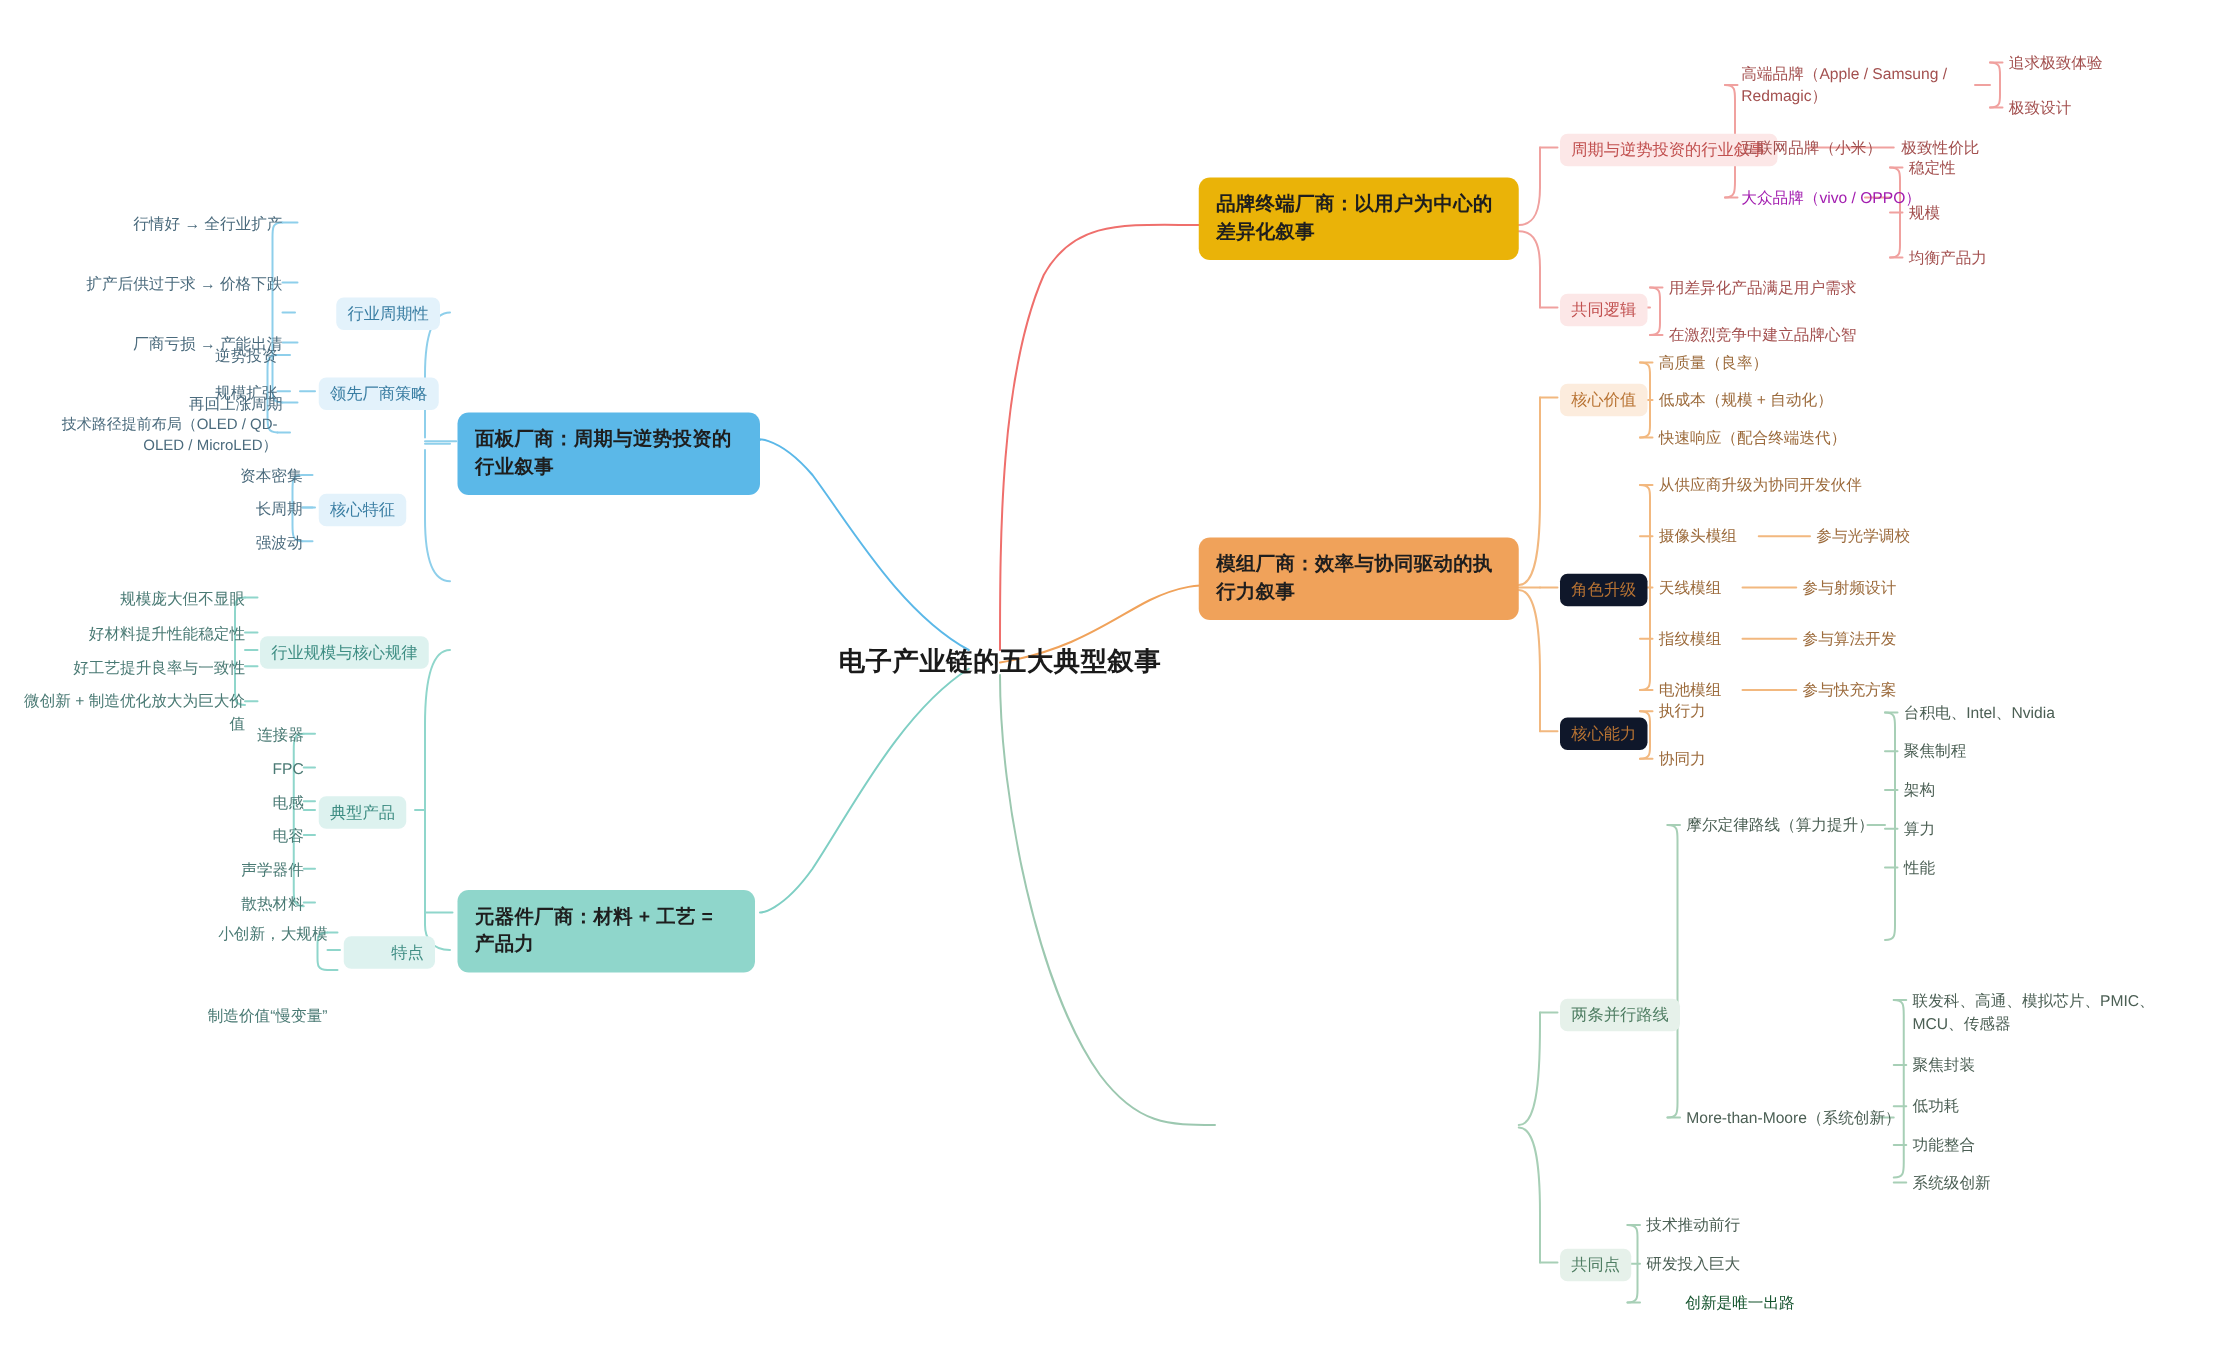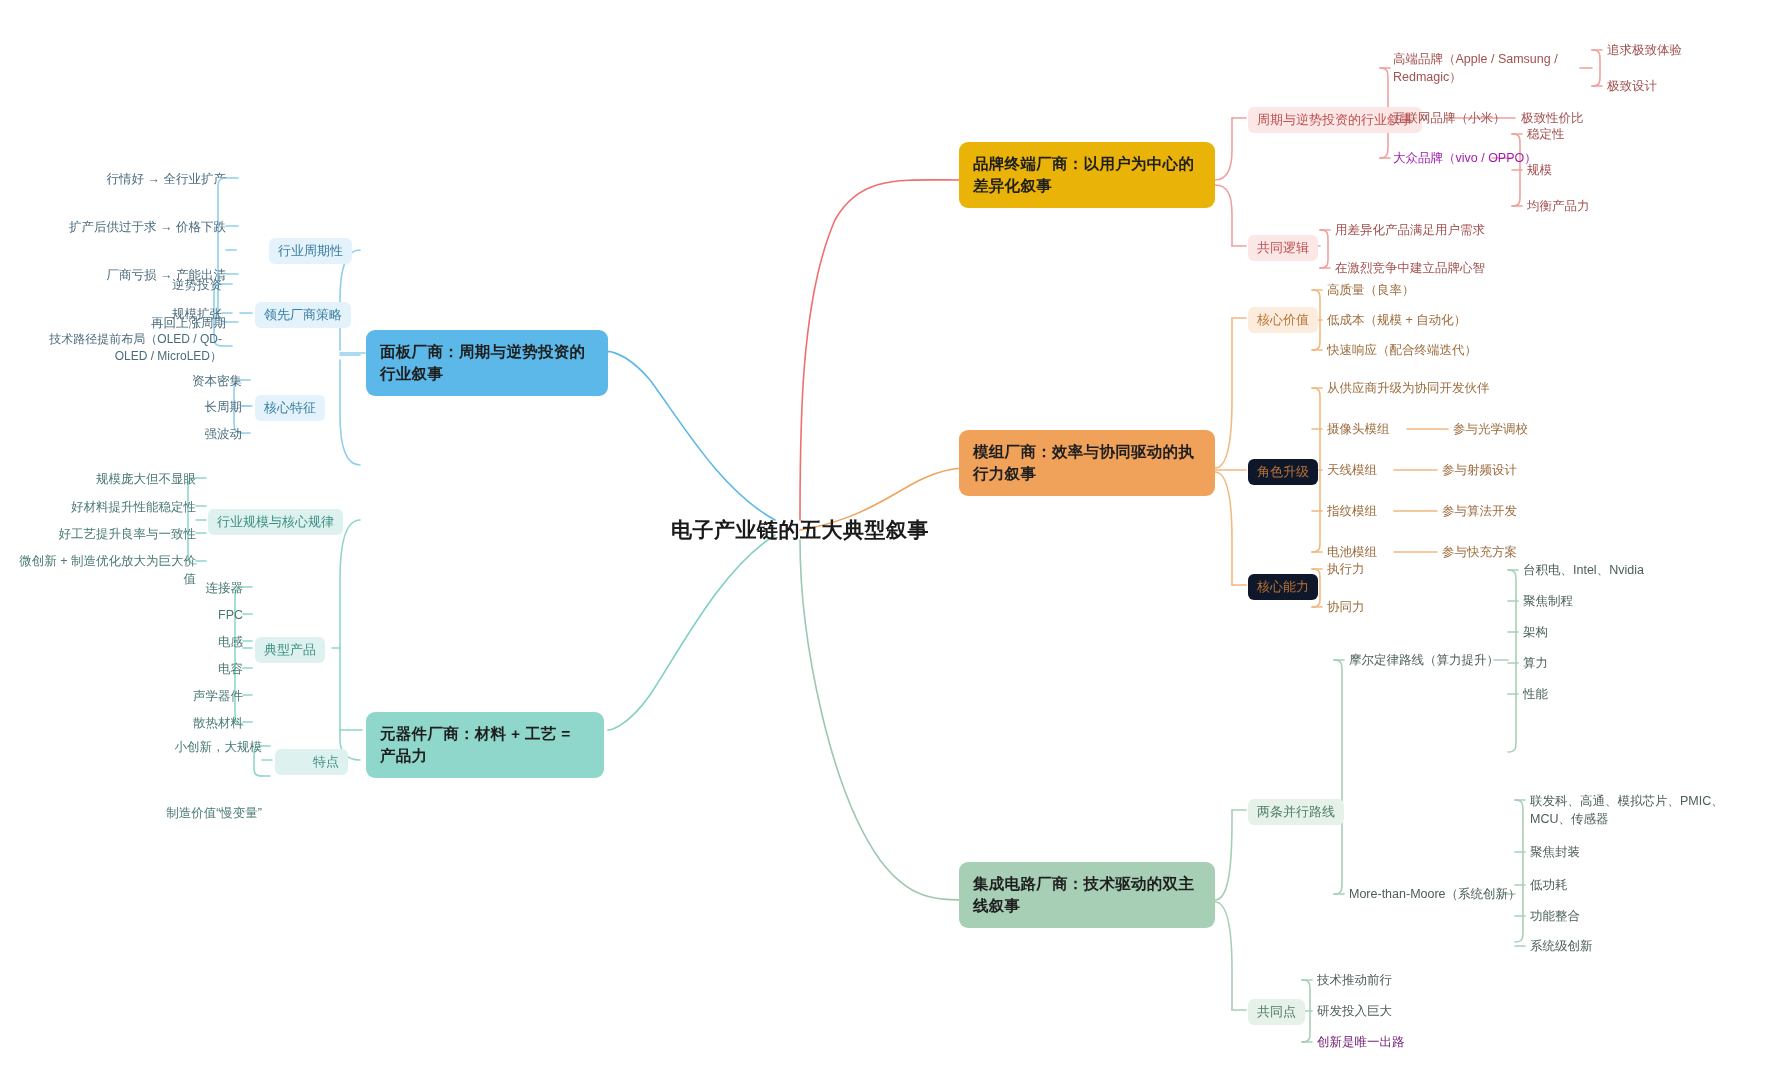--- a/index.html
+++ b/index.html
@@ -301,36 +301,35 @@
   <div class="node leaf" style="left:1442px; top:461px; width:130px; color:#9c6b3c;">参与射频设计</div>
   <div class="node leaf" style="left:1327px; top:502px; width:80px; color:#9c6b3c;">指纹模组</div>
   <div class="node leaf" style="left:1442px; top:502px; width:130px; color:#9c6b3c;">参与算法开发</div>
   <div class="node leaf" style="left:1327px; top:543px; width:80px; color:#9c6b3c;">电池模组</div>
   <div class="node leaf" style="left:1442px; top:543px; width:130px; color:#9c6b3c;">参与快充方案</div>
 
   <div class="node lvl2" style="left:1248px; top:574px; background:#0f172a; color:#b87333;">核心能力</div>
   <div class="node leaf" style="left:1327px; top:560px; width:100px; color:#9c6b3c;">执行力</div>
   <div class="node leaf" style="left:1327px; top:598px; width:100px; color:#9c6b3c;">协同力</div>
 
-  <div class="node lvl1" style="left:959px; top:862px; width:256px; background:#a7cfb6;">集成电路厂商：技术驱动的双主线叙事</div>
 
   <div class="node lvl2" style="left:1248px; top:799px; background:#e6f1ea; color:#4e7d62;">两条并行路线</div>
 
   <div class="node leaf" style="left:1349px; top:651px; width:180px; color:#4b5f54;">摩尔定律路线（算力提升）</div>
   <div class="node leaf" style="left:1523px; top:561px; width:180px; color:#4b5f54;">台积电、Intel、Nvidia</div>
   <div class="node leaf" style="left:1523px; top:592px; width:140px; color:#4b5f54;">聚焦制程</div>
   <div class="node leaf" style="left:1523px; top:623px; width:140px; color:#4b5f54;">架构</div>
   <div class="node leaf" style="left:1523px; top:654px; width:140px; color:#4b5f54;">算力</div>
   <div class="node leaf" style="left:1523px; top:685px; width:140px; color:#4b5f54;">性能</div>
 
   <div class="node leaf" style="left:1349px; top:885px; width:190px; color:#4b5f54;">More-than-Moore（系统创新）</div>
   <div class="node leaf" style="left:1530px; top:792px; width:230px; color:#4b5f54;">联发科、高通、模拟芯片、PMIC、MCU、传感器</div>
   <div class="node leaf" style="left:1530px; top:843px; width:140px; color:#4b5f54;">聚焦封装</div>
   <div class="node leaf" style="left:1530px; top:876px; width:140px; color:#4b5f54;">低功耗</div>
   <div class="node leaf" style="left:1530px; top:907px; width:140px; color:#4b5f54;">功能整合</div>
   <div class="node leaf" style="left:1530px; top:937px; width:140px; color:#4b5f54;">系统级创新</div>
 
   <div class="node lvl2" style="left:1248px; top:999px; background:#e6f1ea; color:#4e7d62;">共同点</div>
   <div class="node leaf" style="left:1317px; top:971px; width:140px; color:#4b5f54;">技术推动前行</div>
   <div class="node leaf" style="left:1317px; top:1002px; width:140px; color:#4b5f54;">研发投入巨大</div>
-  <div class="node leaf" style="left:1317px; top:1033px; width:150px; color:#701a75;">创新是唯一出路</div>
+  <div class="node leaf" style="left:1317px; top:1033px; width:150px; color:#14532d;text-align:center;">创新是唯一出路</div>
 
 </div>
 
 </body></html>

